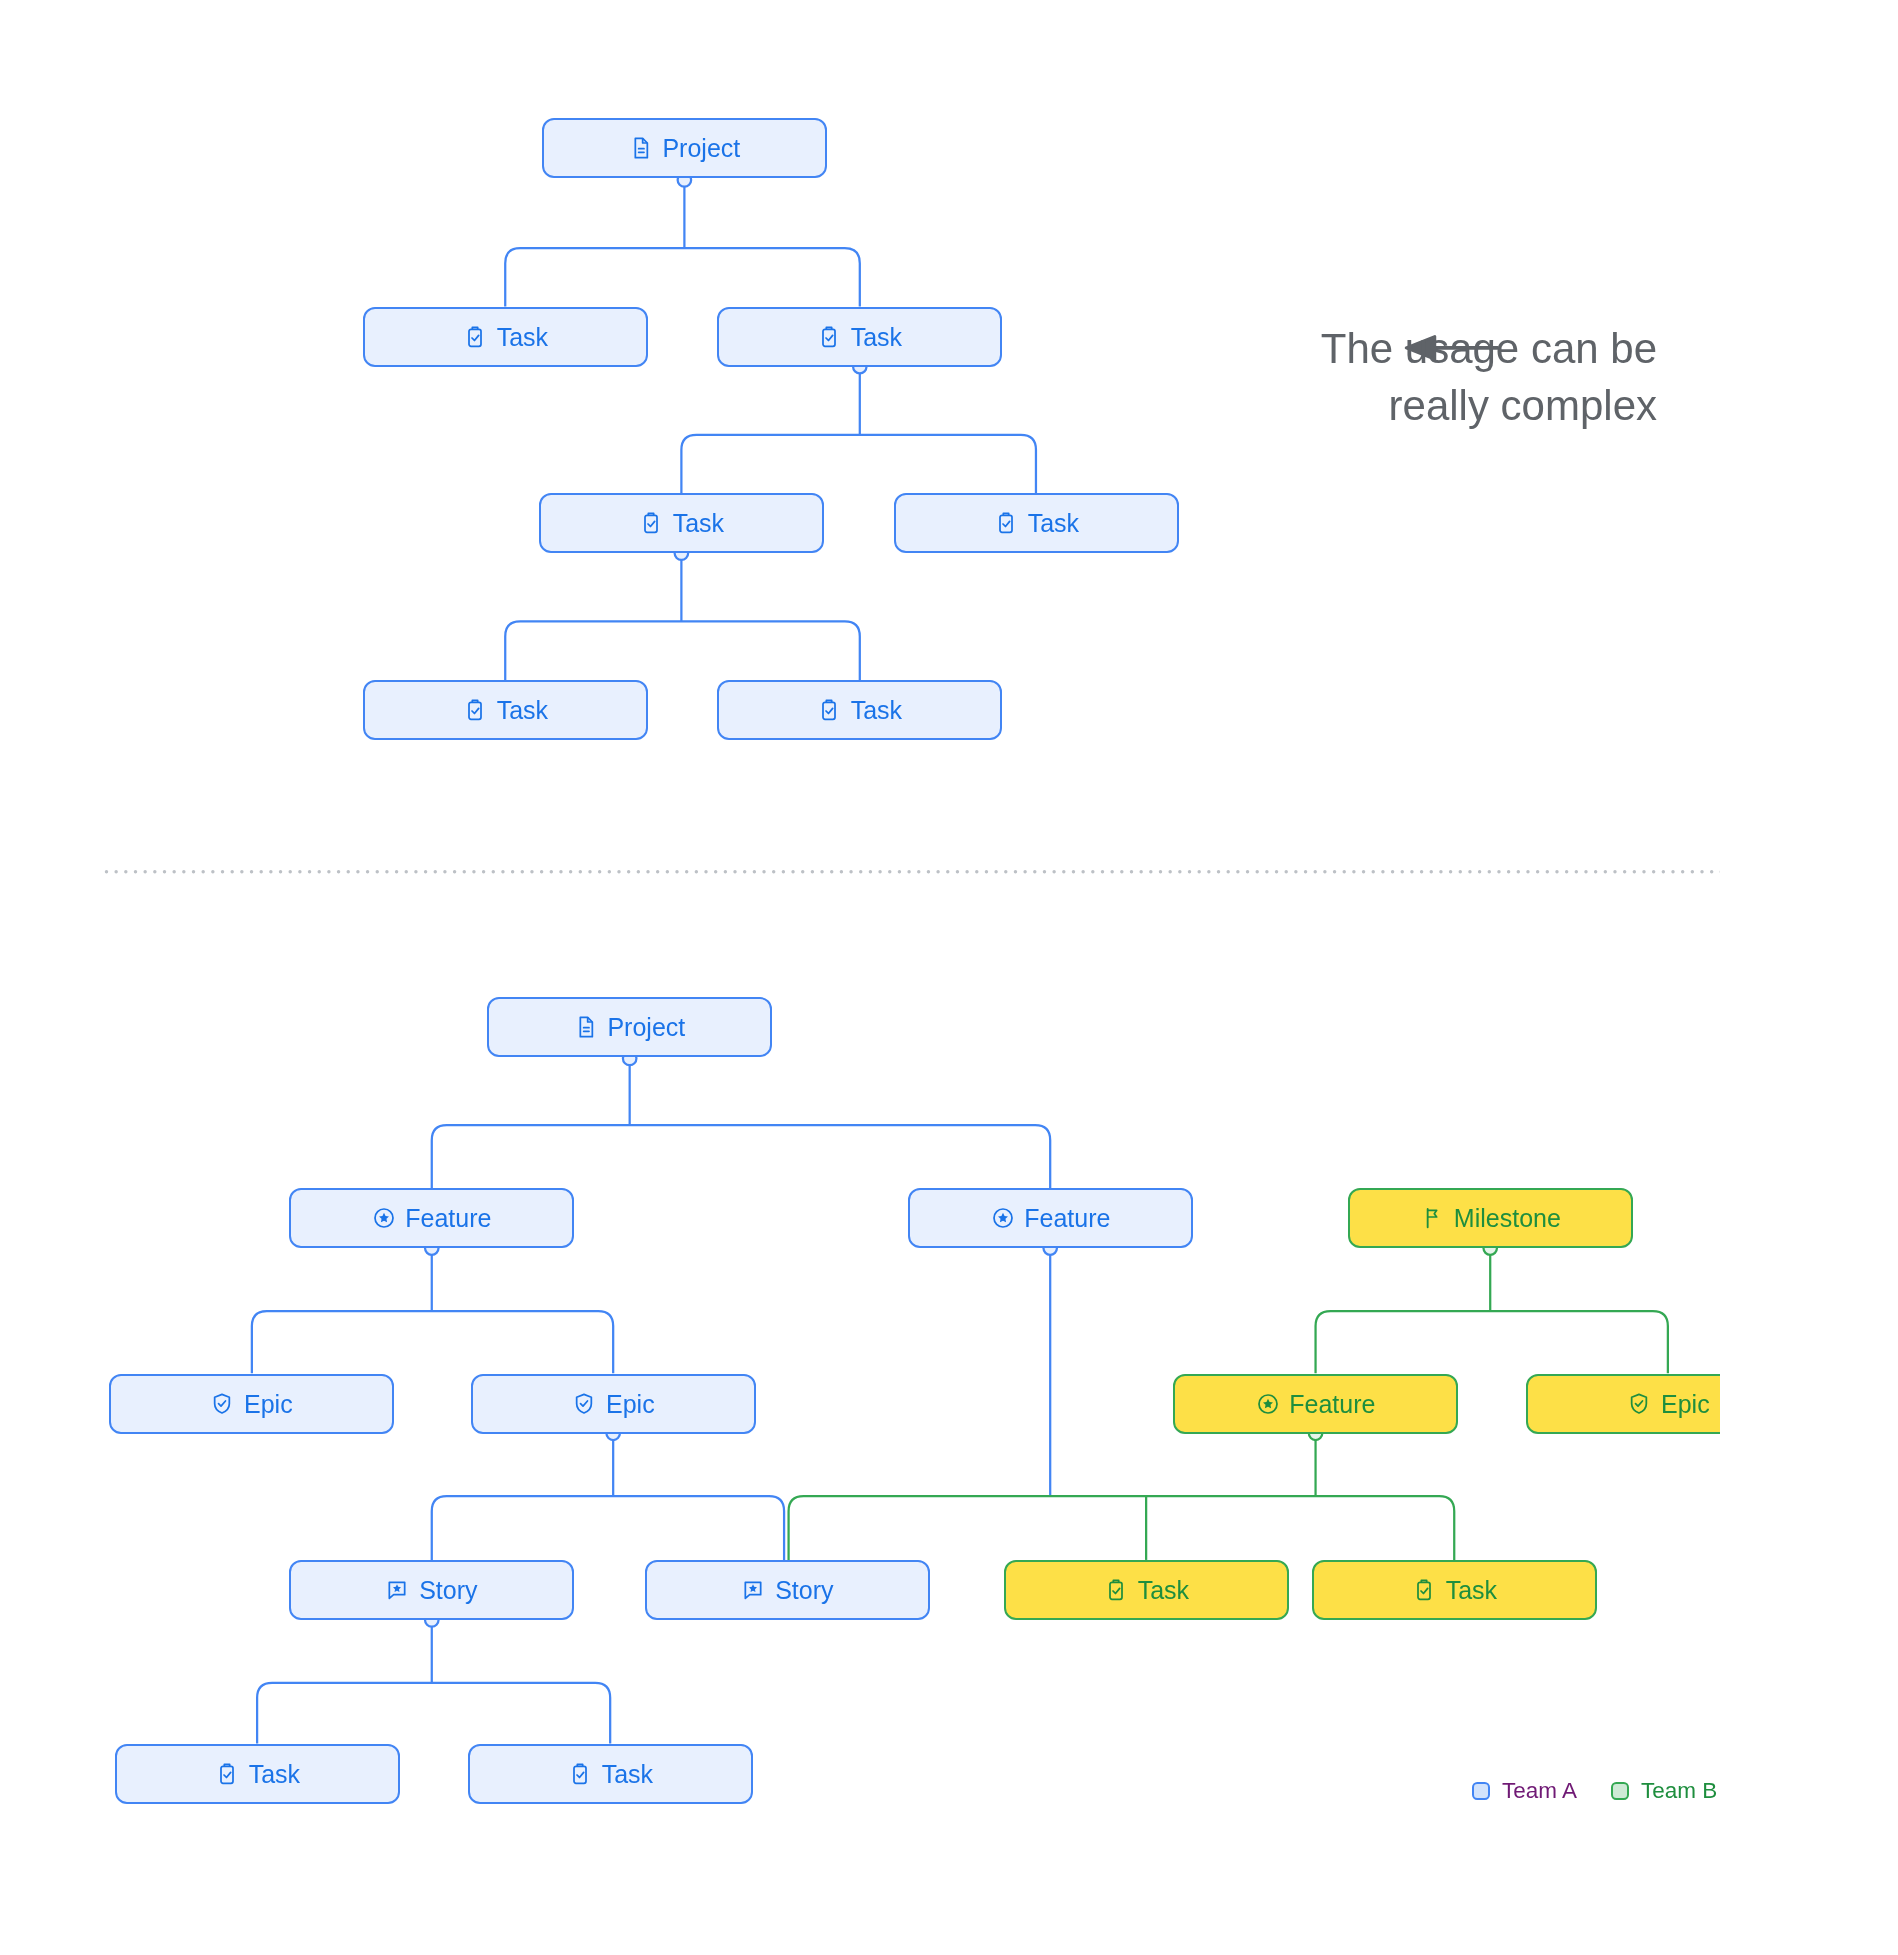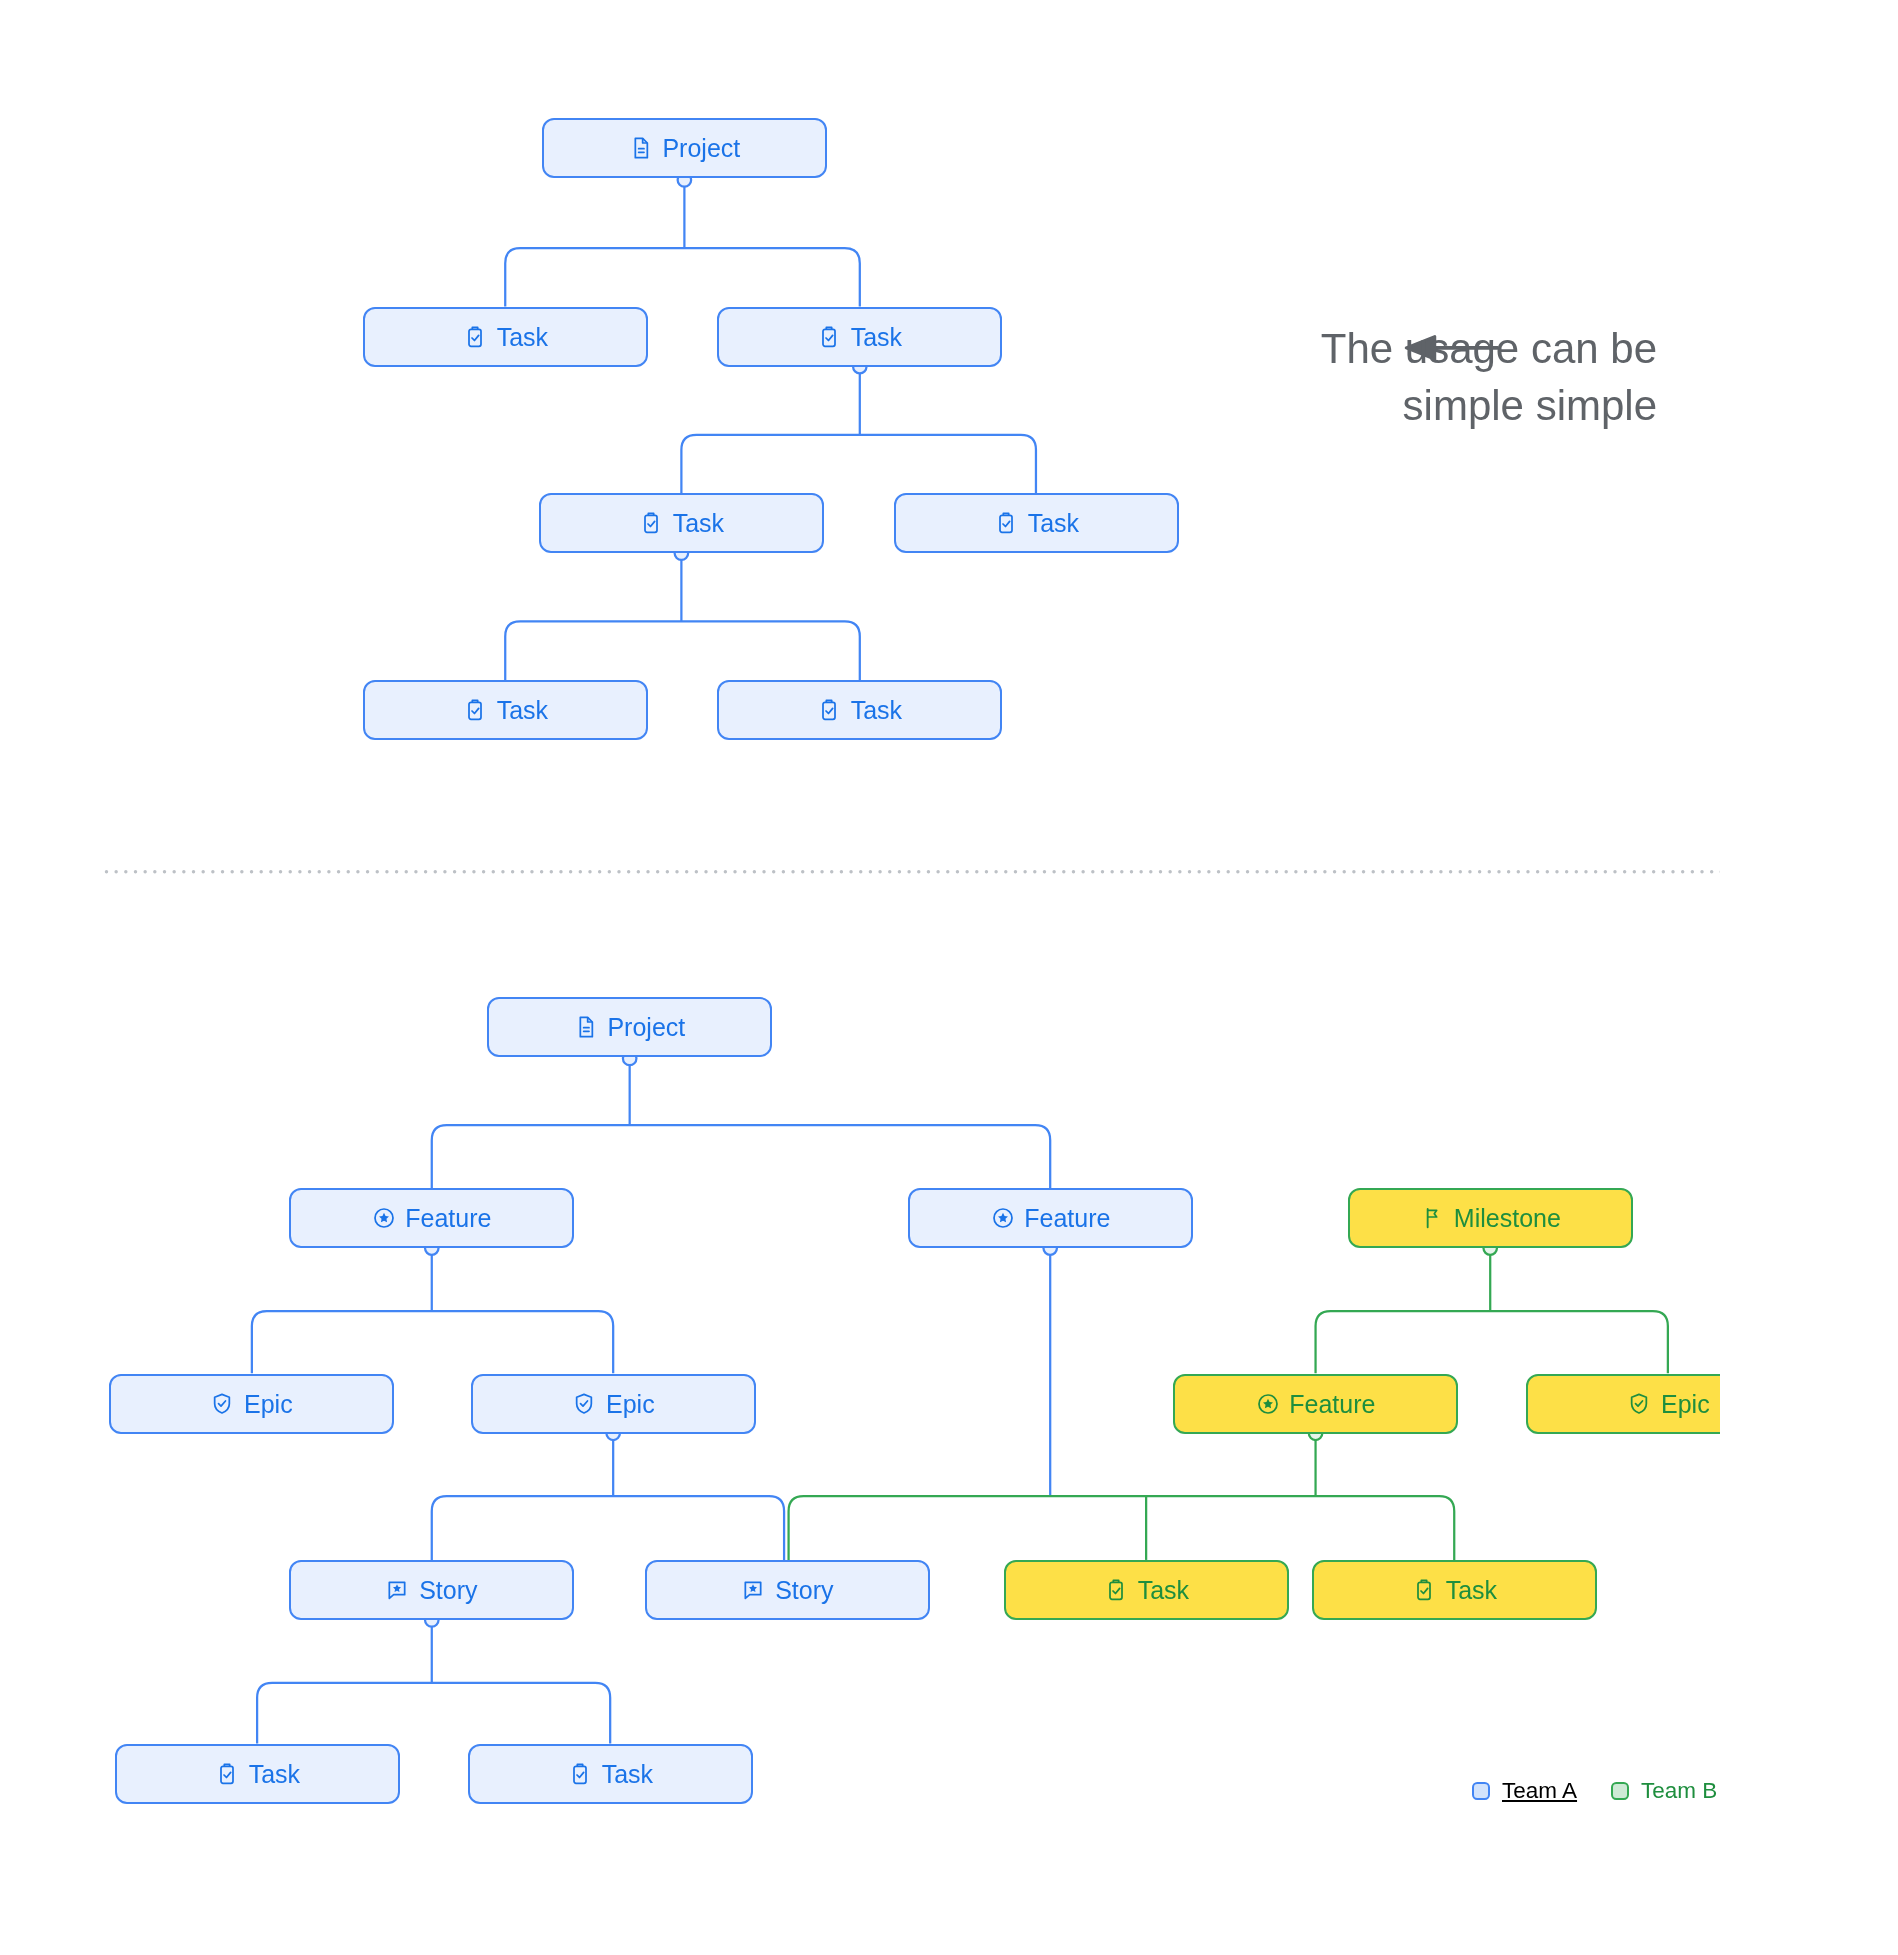--- a/index.html
+++ b/index.html
@@ -37,21 +37,21 @@
   .note-block .note + .note{margin-top:7.5px;}
   .legend-item{
     position:absolute;top:1778px;
     display:flex;align-items:center;gap:12px;
     font-size:22.5px;font-weight:500;
   }
   .legend-item .swatch{
     width:18px;height:18px;box-sizing:border-box;
     border:2.2px solid;border-radius:5.2px;
   }
-  .legend-a{left:1472px;color:#000000;text-decoration:underline;}
+  .legend-a{left:1472px;color:#701a75;}
   .legend-a .swatch{border-color:#4285f4;background:#d2e3fc;}
   .legend-b{left:1611px;color:#1e8e3e;}
   .legend-b .swatch{border-color:#34a853;background:#ceead6;}
 </style>
 </head>
 <body>
 
 <div class="canvas">
 
   <svg class="layer" xmlns="http://www.w3.org/2000/svg" viewBox="0 0 2532 2608" width="1898" height="1955">
@@ -184,21 +184,21 @@
           <path d="M14 6.5V3.5h8v3" fill="none" stroke="currentColor" stroke-width="2.6" stroke-linejoin="round"></path>
           <path d="M13.5 19.5l3.7 3.7 6.3-7.7" fill="none" stroke="currentColor" stroke-width="2.6" stroke-linecap="round" stroke-linejoin="round"></path>
         </svg>
     </span>
     <span>Task</span>
   </div>
 
   <div class="note-block">
     <span class="note">
       <span style="display:block">The usage can be</span>
-      <span style="display:block">simple simple</span>
+      <span style="display:block">really complex</span>
     </span>
   </div>
 
   <div class="node team-a" style="left:487px;top:997px">
     <span class="icon">
       <svg viewBox="0 0 36 36" width="24" height="24">
           <path d="M9.5 3.5h11l7 7v22h-18z" fill="none" stroke="currentColor" stroke-width="2.6" stroke-linejoin="round"></path>
           <path d="M20.5 3.5v7h7" fill="none" stroke="currentColor" stroke-width="2.6" stroke-linejoin="round"></path>
           <path d="M14.5 19h8M14.5 24.5h8" stroke="currentColor" stroke-width="2.6" stroke-linecap="round"></path>
         </svg>

